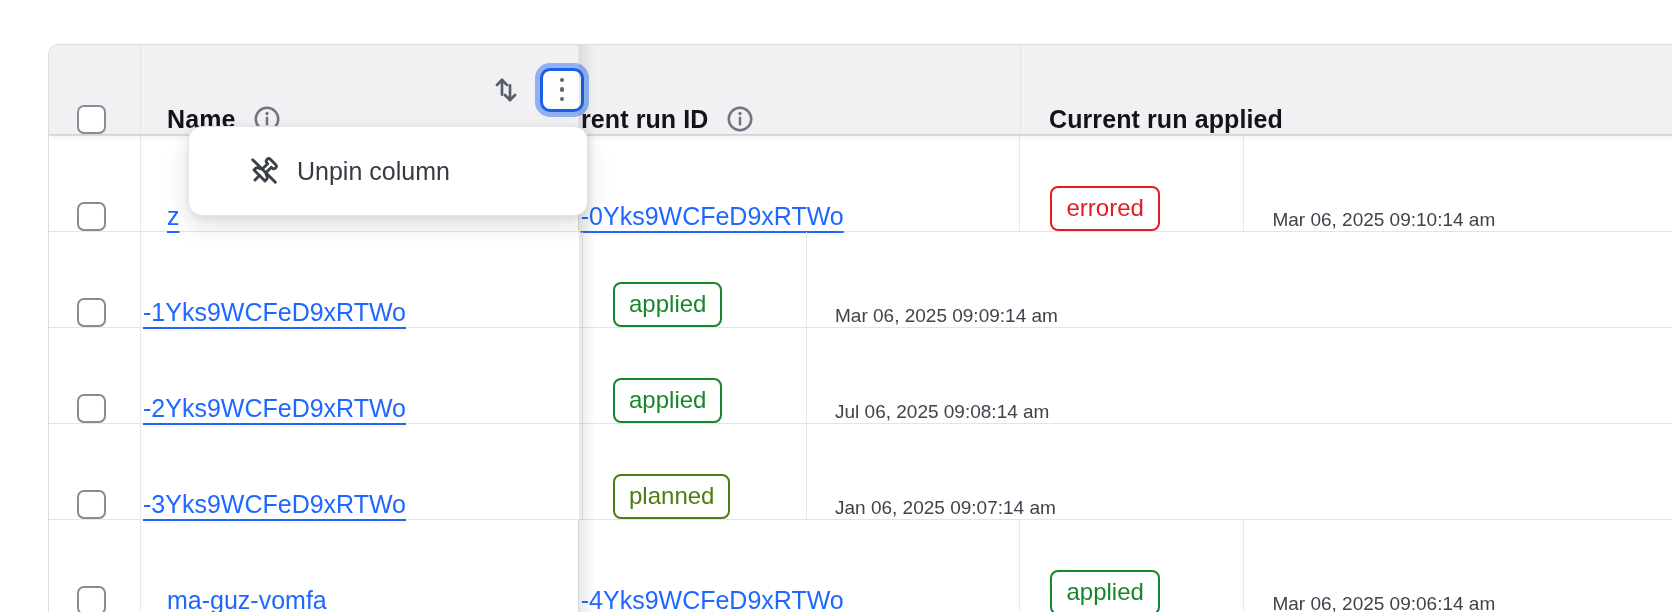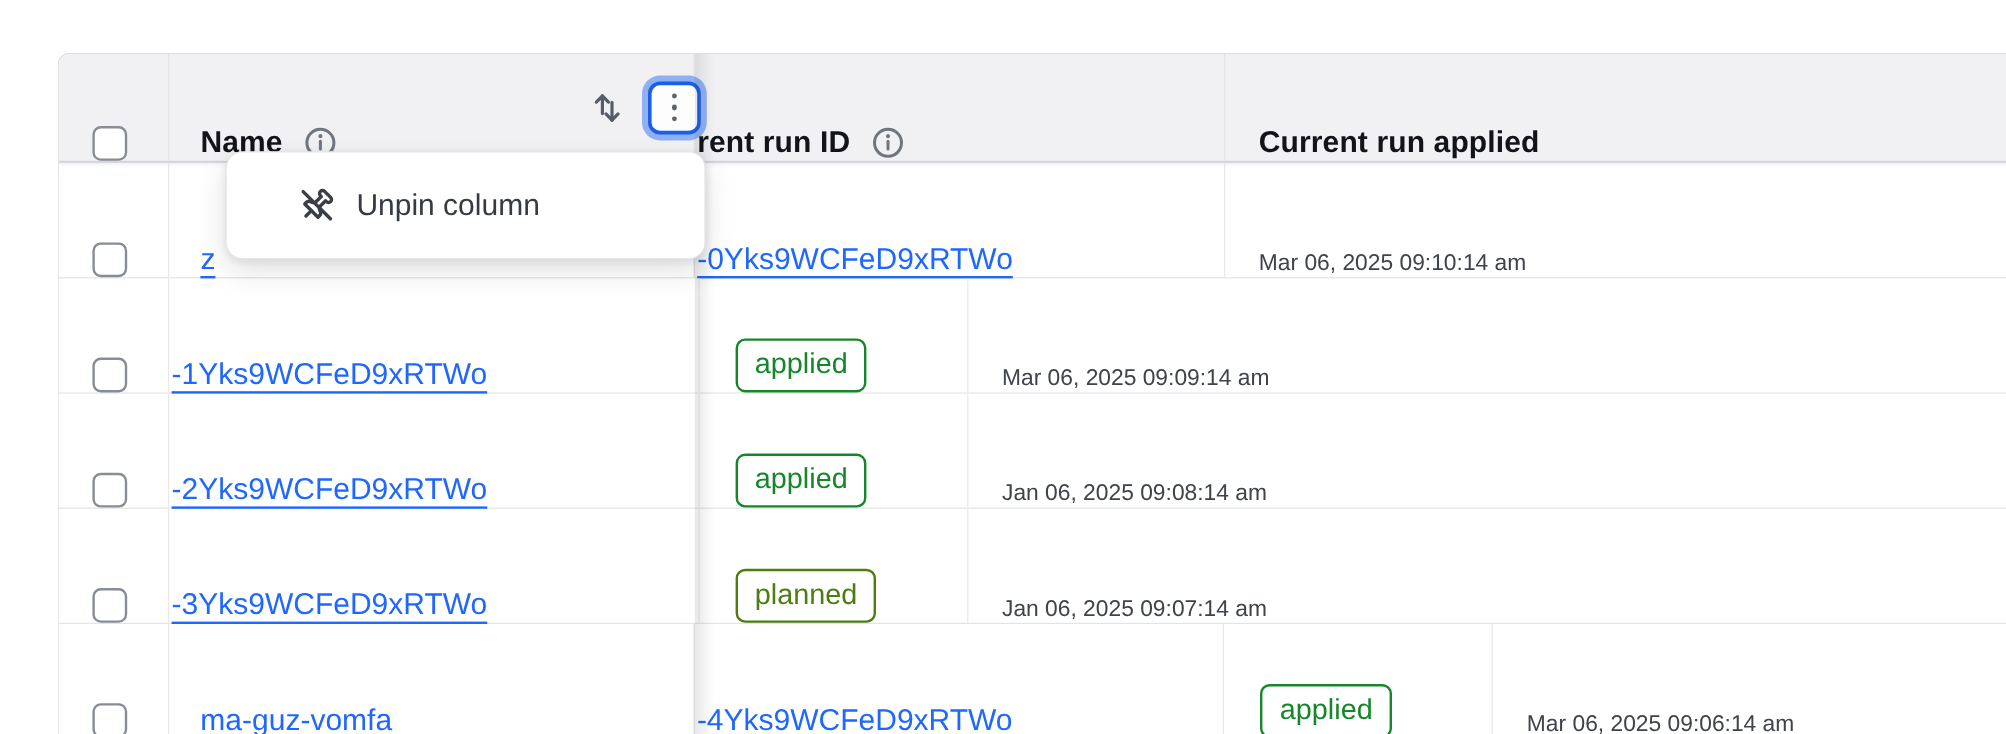--- a/index.html
+++ b/index.html
@@ -123,20 +123,23 @@
     <div class="trow">
       <div class="cell c0">
           <span class="checkbox"></span>
         </div>
       <div class="cell c1">
           <a class="link">z</a>
         </div>
       <div class="cell c2">
           <a class="link">-0Yks9WCFeD9xRTWo</a>
         </div>
+      <div class="cell c3">
+          <span class="badge" style="color: rgb(225, 29, 36);">errored</span>
+        </div>
       <div class="cell c4">
           <span class="ts">Mar 06, 2025 09:10:14 am</span>
         </div>
     </div>
 
     <div class="trow">
       <div class="cell c0">
           <span class="checkbox"></span>
         </div>
       <div class="cell c2">
@@ -154,21 +157,21 @@
       <div class="cell c0">
           <span class="checkbox"></span>
         </div>
       <div class="cell c2">
           <a class="link">-2Yks9WCFeD9xRTWo</a>
         </div>
       <div class="cell c3">
           <span class="badge" style="color: rgb(23, 134, 43);">applied</span>
         </div>
       <div class="cell c4">
-          <span class="ts">Jan 06, 2025 09:08:14 am</span>
+          <span class="ts">Jul 06, 2025 09:08:14 am</span>
         </div>
     </div>
 
     <div class="trow">
       <div class="cell c0">
           <span class="checkbox"></span>
         </div>
       <div class="cell c2">
           <a class="link">-3Yks9WCFeD9xRTWo</a>
         </div>

